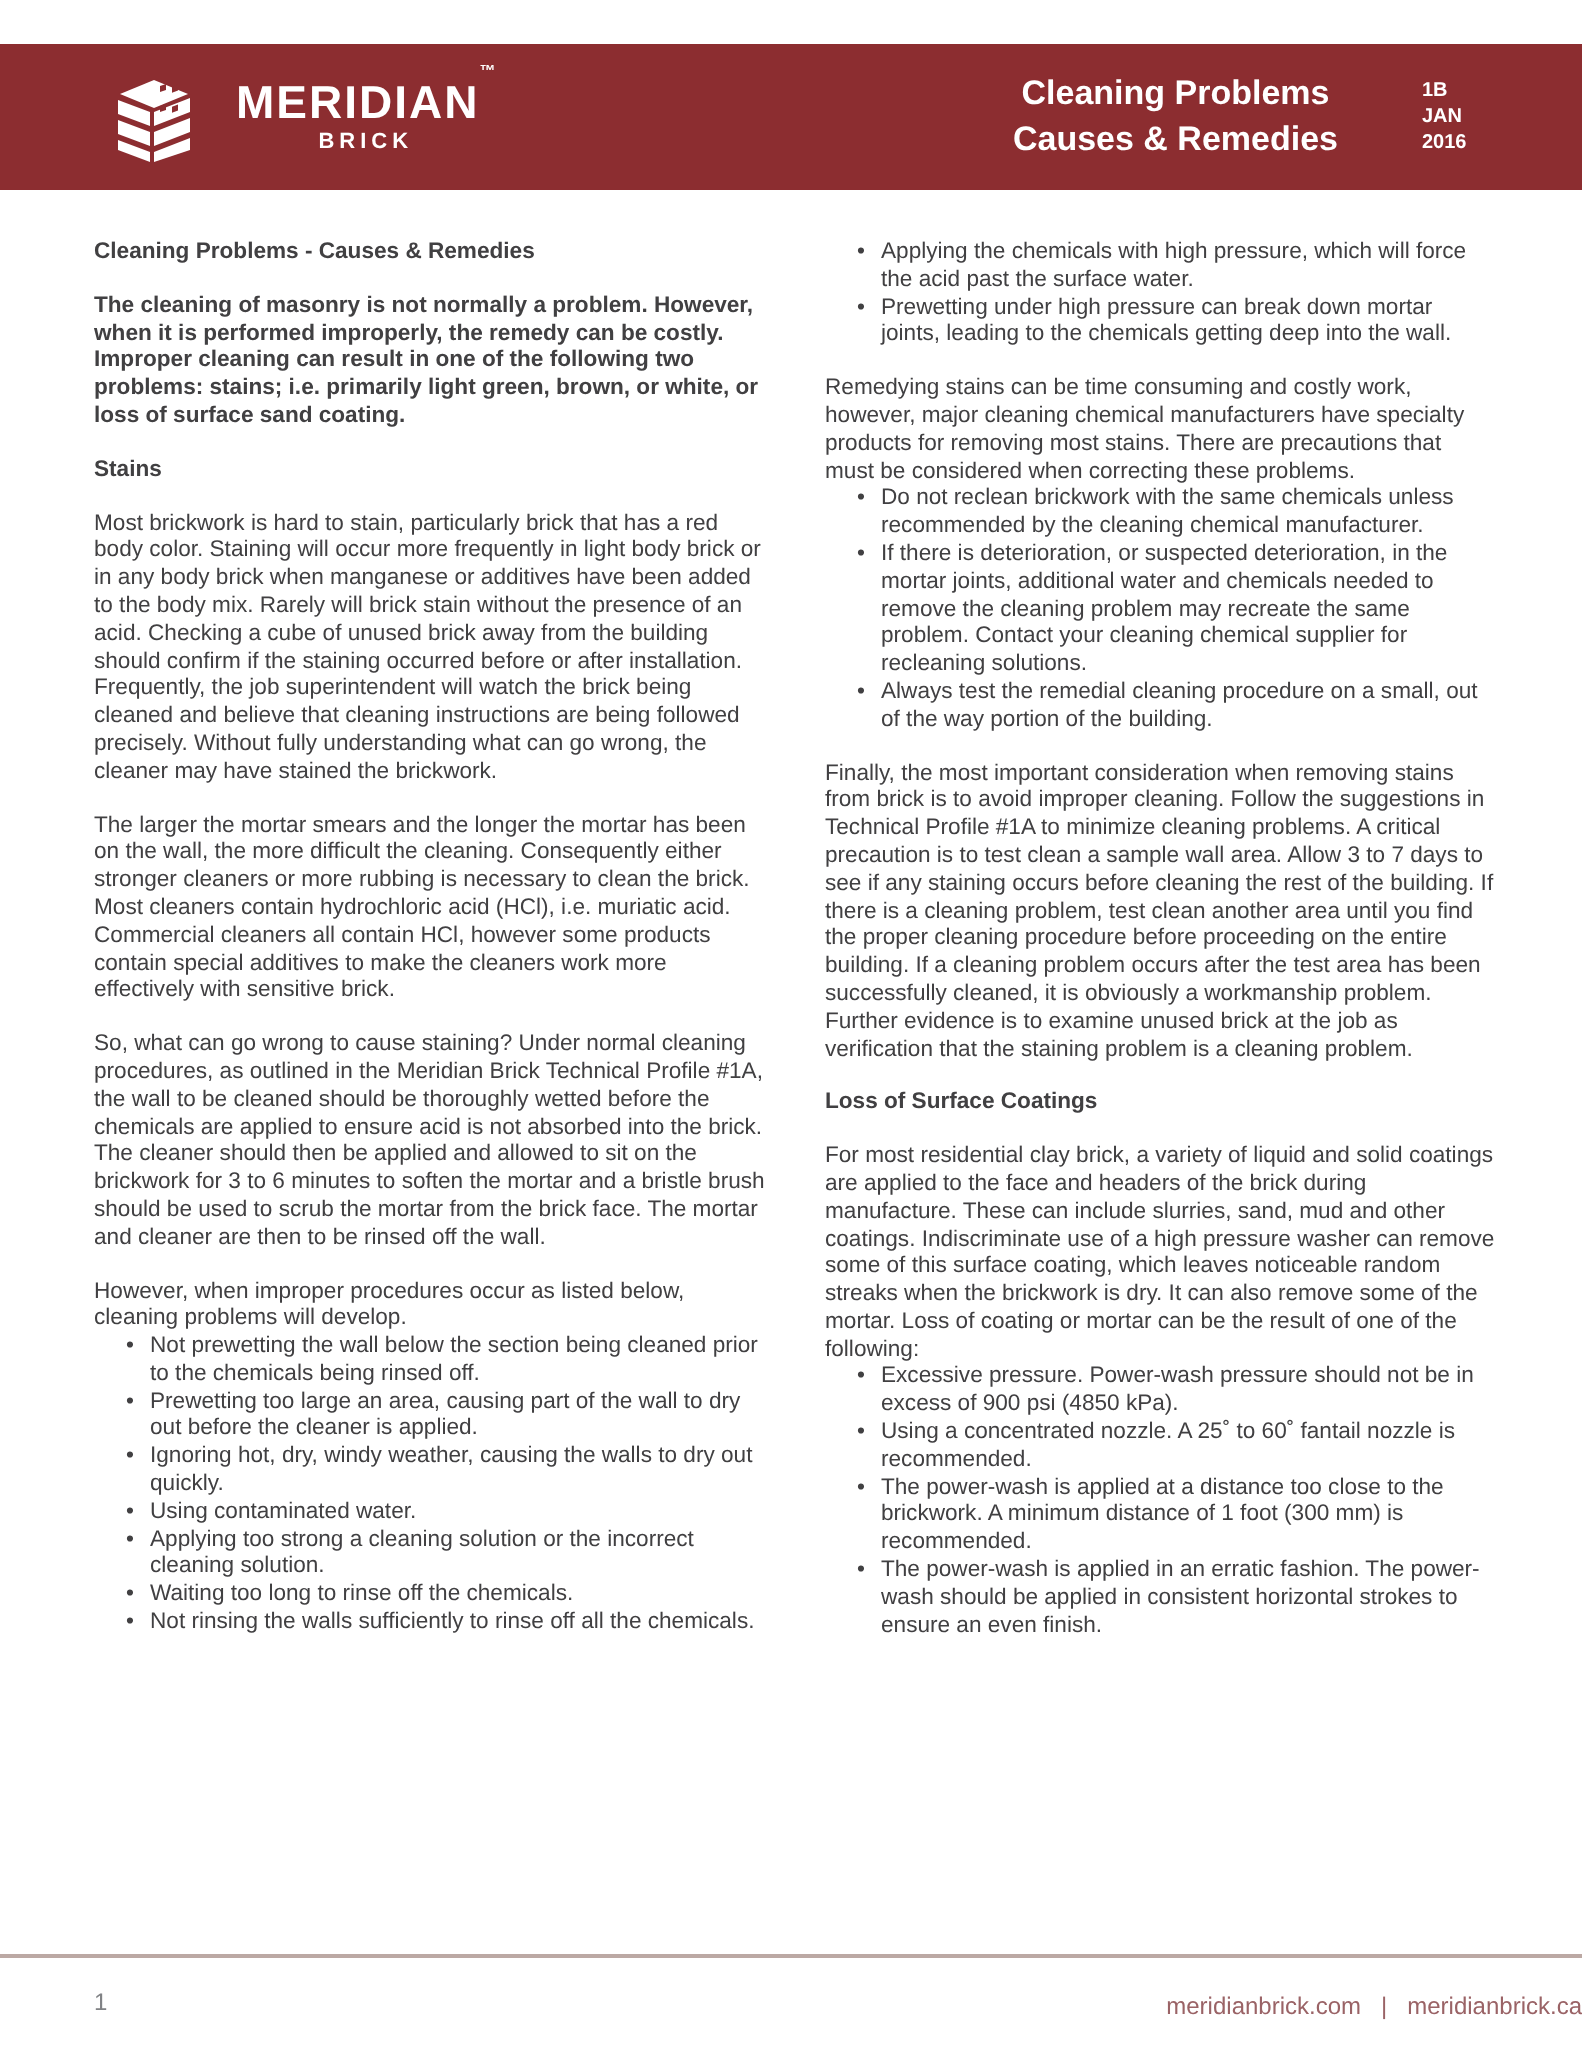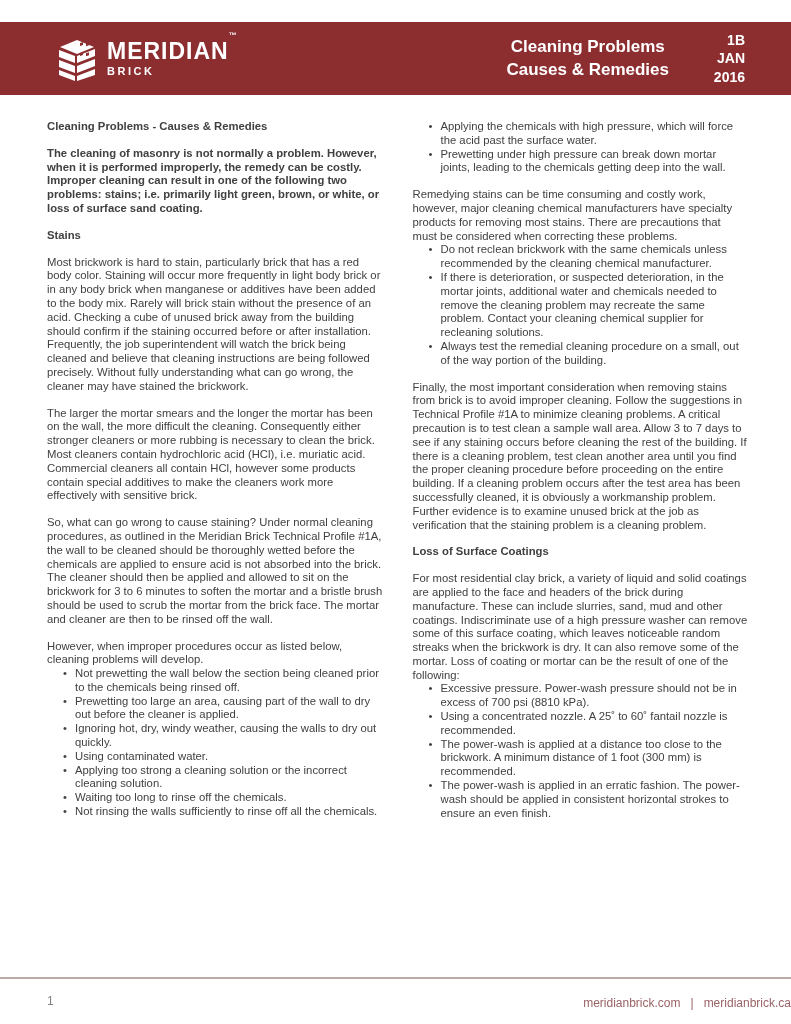--- a/index.html
+++ b/index.html
@@ -12,38 +12,38 @@
     color:#414042;
     overflow:hidden;
   }
   
   .header-band {
     position:absolute; top:22px; left:0; right:0; height:73px;
     background:#8C2D30;
     display:flex; align-items:center;
     padding:0 46px 0 54px;
   }
-  .brand { display:flex; align-items:center; gap:7px; }
+  .brand { display:flex; align-items:center; gap:18px;text-align:center; }
   .brand-icon { width:46px; height:44px; display:block; }
   .brand-text { display:flex; flex-direction:column; line-height:1; }
   .brand-name {
     color:#ffffff; font-weight:bold; font-size:23px; letter-spacing:1px;
   }
   .brand-tm { font-size:8px; vertical-align:top; position:relative; top:-8px; letter-spacing:0; }
   .brand-sub {
     color:#ffffff; font-weight:bold; font-size:11px; letter-spacing:2.5px; margin-top:3px;
   }
   .header-spacer { flex:1; }
   .doc-title {
     text-align:center; color:#ffffff; font-weight:bold;
     font-size:17px; line-height:1.35; margin-right:42px;
   }
   .doc-meta {
-    text-align:right; color:#ffffff; font-weight:bold;
-    font-size:14px; line-height:1.3; min-width:34px;
+    text-align:left; color:#ffffff; font-weight:bold;
+    font-size:10px; line-height:1.3; min-width:34px;
   }
   
   .columns {
     position:absolute; top:120px; left:47px; right:43px;
     display:flex; gap:30px;
     font-size:11.3px; line-height:13.8px;
   }
   .col { flex:1; }
   .col p { margin-bottom:13px; }
   .h-bold { font-weight:bold; margin-bottom:13px; }
@@ -138,21 +138,21 @@
       <p class="lead-tight">Remedying stains can be time consuming and costly work, however, major cleaning chemical manufacturers have specialty products for removing most stains. There are precautions that must be considered when correcting these problems.</p>
       <ul class="bullets">
         <li>Do not reclean brickwork with the same chemicals unless recommended by the cleaning chemical manufacturer.</li>
         <li>If there is deterioration, or suspected deterioration, in the mortar joints, additional water and chemicals needed to remove the cleaning problem may recreate the same problem. Contact your cleaning chemical supplier for recleaning solutions.</li>
         <li>Always test the remedial cleaning procedure on a small, out of the way portion of the building.</li>
       </ul>
       <p>Finally, the most important consideration when removing stains from brick is to avoid improper cleaning. Follow the suggestions in Technical Profile #1A to minimize cleaning problems. A critical precaution is to test clean a sample wall area. Allow 3 to 7 days to see if any staining occurs before cleaning the rest of the building. If there is a cleaning problem, test clean another area until you find the proper cleaning procedure before proceeding on the entire building. If a cleaning problem occurs after the test area has been successfully cleaned, it is obviously a workmanship problem. Further evidence is to examine unused brick at the job as verification that the staining problem is a cleaning problem.</p>
       <div class="h-bold">Loss of Surface Coatings</div>
       <p class="lead-tight">For most residential clay brick, a variety of liquid and solid coatings are applied to the face and headers of the brick during manufacture. These can include slurries, sand, mud and other coatings. Indiscriminate use of a high pressure washer can remove some of this surface coating, which leaves noticeable random streaks when the brickwork is dry. It can also remove some of the mortar. Loss of coating or mortar can be the result of one of the following:</p>
       <ul class="bullets">
-        <li>Excessive pressure. Power-wash pressure should not be in excess of 700 psi (8810 kPa).</li>
+        <li>Excessive pressure. Power-wash pressure should not be in excess of 900 psi (4850 kPa).</li>
         <li>Using a concentrated nozzle. A 25˚ to 60˚ fantail nozzle is recommended.</li>
         <li>The power-wash is applied at a distance too close to the brickwork. A minimum distance of 1 foot (300 mm) is recommended.</li>
         <li>The power-wash is applied in an erratic fashion. The power-wash should be applied in consistent horizontal strokes to ensure an even finish.</li>
       </ul>
     </div>
 
   </div>
 
   <div class="footer-rule"></div>
   <div class="footer">

